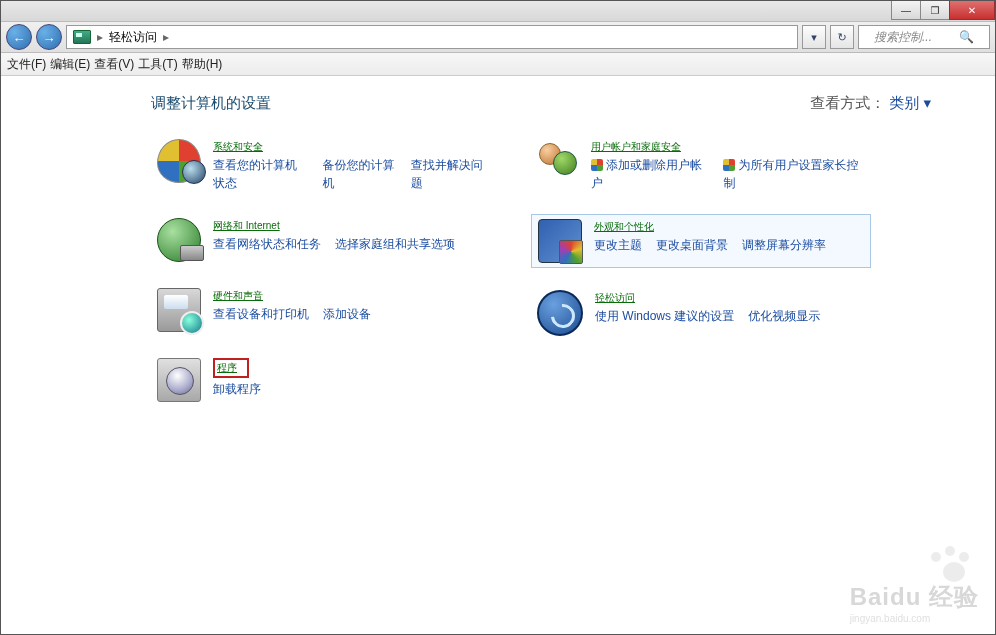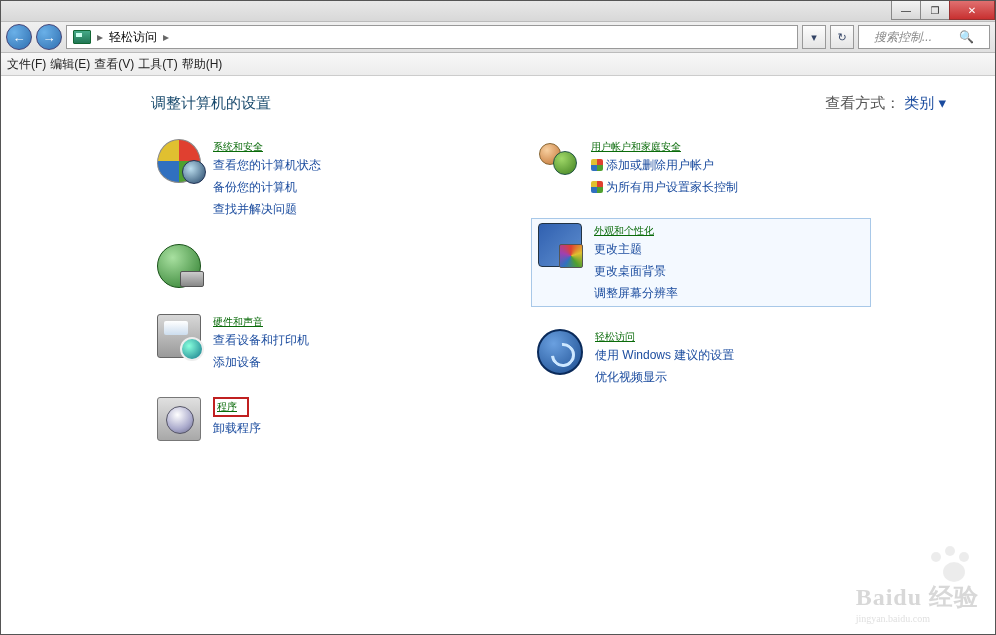--- a/index.html
+++ b/index.html
@@ -10,55 +10,55 @@
   .addrbar{height:30px;background:linear-gradient(to bottom,#f0f0f0,#e0e0e0);display:flex;align-items:center;padding:0 5px;border-bottom:1px solid #bbb;gap:4px}
   .nav-round{width:24px;height:24px;border-radius:50%;background:radial-gradient(circle at 30% 30%,#6ab0e8,#2f6fb0);border:1px solid #447;display:flex;align-items:center;justify-content:center;color:#fff;font-size:13px}
   .addr-field{flex:1;height:22px;border:1px solid #999;background:#fff;display:flex;align-items:center;padding:0 6px;gap:6px}
   .cp-glyph{width:16px;height:12px;background:linear-gradient(to bottom,#4a8,#275);border:1px solid #163;border-radius:1px;position:relative}
   .cp-glyph::after{content:"";position:absolute;left:2px;top:2px;width:6px;height:4px;background:#cfe}
   .addr-sep{color:#666}
   .sm-btn{width:22px;height:22px;border:1px solid #999;background:linear-gradient(to bottom,#fdfdfd,#e5e5e5);display:flex;align-items:center;justify-content:center;color:#346;font-size:11px}
   .search-field{width:100px;height:22px;border:1px solid #999;background:#fff;display:flex;align-items:center;padding:0 15px;color:#888;font-style:italic;gap:4px}
   .menubar{height:22px;background:linear-gradient(to bottom,#f7f7f7,#ececec);display:flex;align-items:center;padding:0 6px;gap:4px;border-bottom:1px solid #ccc}
   .menu-item{color:#222}
-  .content{position:relative;padding:18px 13px 0 150px}
+  .content{position:relative;padding:18px 28px 0 150px}
   .header-row{display:flex;justify-content:space-between;align-items:center;margin-bottom:22px;padding-right:36px}
   .page-title{font-size:15px;color:#1a4b6e}
   .view-by{font-size:15px;color:#555}
   .view-by a{color:#1a4b9e;text-decoration:none}
   .columns{display:flex;gap:40px}
   .col{flex:1;max-width:340px}
   .cat{display:flex;gap:12px;margin-bottom:18px;padding:4px 6px}
   .cat.highlight{border:1px solid #a8c8e8;background:#f4f9ff}
   .ico{width:42px;height:42px;flex-shrink:0;position:relative}
   .cat-body{padding-top:0}
   .cat-title{color:#0a6b0a;font-size:10px;margin-bottom:2px;display:inline-block}
   .cat-title.boxed{border:2px solid #c02020;padding:1px 10px 1px 2px}
-  .cat-links{display:flex;flex-direction:column;gap:4px}
+  .cat-links{display:flex;flex-direction:row;gap:14px}
   .cat-links a{color:#1a4b9e;text-decoration:none;font-size:12px;line-height:1.5}
   .shield-mini{display:inline-block;width:12px;height:12px;background:conic-gradient(#e04030 0 25%,#50a030 25% 50%,#3070c0 50% 75%,#e0c030 75% 100%);border-radius:2px;margin-right:3px;vertical-align:-2px}
   
   .ic-shield{background:conic-gradient(#e04030 0 25%,#50a030 25% 50%,#3070c0 50% 75%,#e0c030 75% 100%);border-radius:50% 50% 50% 50%/55% 55% 45% 45%;border:1px solid #888}
   .ic-shield::after{content:"";position:absolute;left:24px;top:20px;width:22px;height:22px;border-radius:50%;background:radial-gradient(circle at 35% 35%,#bde,#246);border:1px solid #235}
   .ic-net{background:radial-gradient(circle at 35% 30%,#a8e0a0,#2a7a2a);border-radius:50%;border:1px solid #165016}
   .ic-net::after{content:"";position:absolute;left:22px;top:26px;width:22px;height:14px;background:linear-gradient(to bottom,#ccc,#888);border:1px solid #555;border-radius:2px}
   .ic-hw{background:linear-gradient(to bottom,#d8d8d8,#9a9a9a);border-radius:3px;border:1px solid #666}
   .ic-hw::before{content:"";position:absolute;left:6px;top:6px;width:24px;height:14px;background:linear-gradient(to bottom,#fff,#cde);border-radius:2px}
   .ic-hw::after{content:"";position:absolute;right:-4px;bottom:-4px;width:20px;height:20px;border-radius:50%;background:radial-gradient(circle at 35% 35%,#8fd,#178);border:2px solid #eee}
   .ic-prog{background:linear-gradient(to bottom,#e0e0e0,#a8a8a8);border-radius:3px;border:1px solid #777}
   .ic-prog::after{content:"";position:absolute;left:8px;top:8px;width:26px;height:26px;border-radius:50%;background:radial-gradient(circle at 40% 30%,#fff,#aac 60%,#668);border:1px solid #556}
   .ic-user::before{content:"";position:absolute;left:2px;top:4px;width:20px;height:20px;border-radius:50%;background:radial-gradient(circle at 35% 30%,#f8d0a0,#c07030);border:1px solid #863}
   .ic-user::after{content:"";position:absolute;left:16px;top:12px;width:22px;height:22px;border-radius:50%;background:radial-gradient(circle at 35% 30%,#a0d868,#408020);border:1px solid #254}
   .ic-appear{background:linear-gradient(135deg,#3060b0,#6090d0);border-radius:4px;border:1px solid #234}
   .ic-appear::after{content:"";position:absolute;right:-2px;bottom:-2px;width:22px;height:22px;background:conic-gradient(#e04030,#e0c030,#50a030,#3070c0,#a040b0,#e04030);border-radius:2px;border:1px solid #555}
   .ic-clock{border-radius:50%;background:radial-gradient(circle at 35% 30%,#b8e0ff,#3070b0);border:2px solid #246}
   .ic-clock::after{content:"";position:absolute;left:50%;top:50%;width:12px;height:1px;background:#123;transform-origin:left;transform:rotate(-40deg)}
   .ic-ease{border-radius:50%;background:radial-gradient(circle at 35% 30%,#6aa0e0,#1a4b8e);border:2px solid #0a2a5a}
   .ic-ease::after{content:"";position:absolute;left:50%;top:50%;width:18px;height:18px;margin:-9px 0 0 -9px;border:3px solid #cde7ff;border-left-color:transparent;border-radius:50%;transform:rotate(40deg)}
-  .watermark{position:absolute;bottom:10px;right:16px;font-size:24px;color:#d8d8d8;font-family:Liberation Serif, serif;font-weight:bold;letter-spacing:1px;user-select:none}
+  .watermark{position:absolute;bottom:10px;right:16px;font-size:24px;color:#d8d8d8;font-family:Liberation Sans, sans-serif;font-weight:bold;letter-spacing:1px;user-select:none}
   .watermark small{display:block;font-size:10px;font-weight:normal;letter-spacing:0;text-align:left;color:#e0e0e0}
   .paw{position:absolute;bottom:48px;right:24px;width:44px;height:40px;opacity:.15}
   .paw span{position:absolute;background:#888;border-radius:50%}
 </style>
 </head>
 <body>
 
 <div class="window">
 
   <div class="titlebar">
@@ -111,20 +111,27 @@
             <div class="cat-links">
               <a href="#">查看您的计算机状态</a>
               <a href="#">备份您的计算机</a>
               <a href="#">查找并解决问题</a>
             </div>
           </div>
         </div>
 
         <div class="cat">
           <div class="ico ic-net"></div>
+          <div class="cat-body">
+            <a class="cat-title" href="#">网络和 Internet</a>
+            <div class="cat-links">
+              <a href="#">查看网络状态和任务</a>
+              <a href="#">选择家庭组和共享选项</a>
+            </div>
+          </div>
         </div>
 
         <div class="cat">
           <div class="ico ic-hw"></div>
           <div class="cat-body">
             <a class="cat-title" href="#">硬件和声音</a>
             <div class="cat-links">
               <a href="#">查看设备和打印机</a>
               <a href="#">添加设备</a>
             </div>

